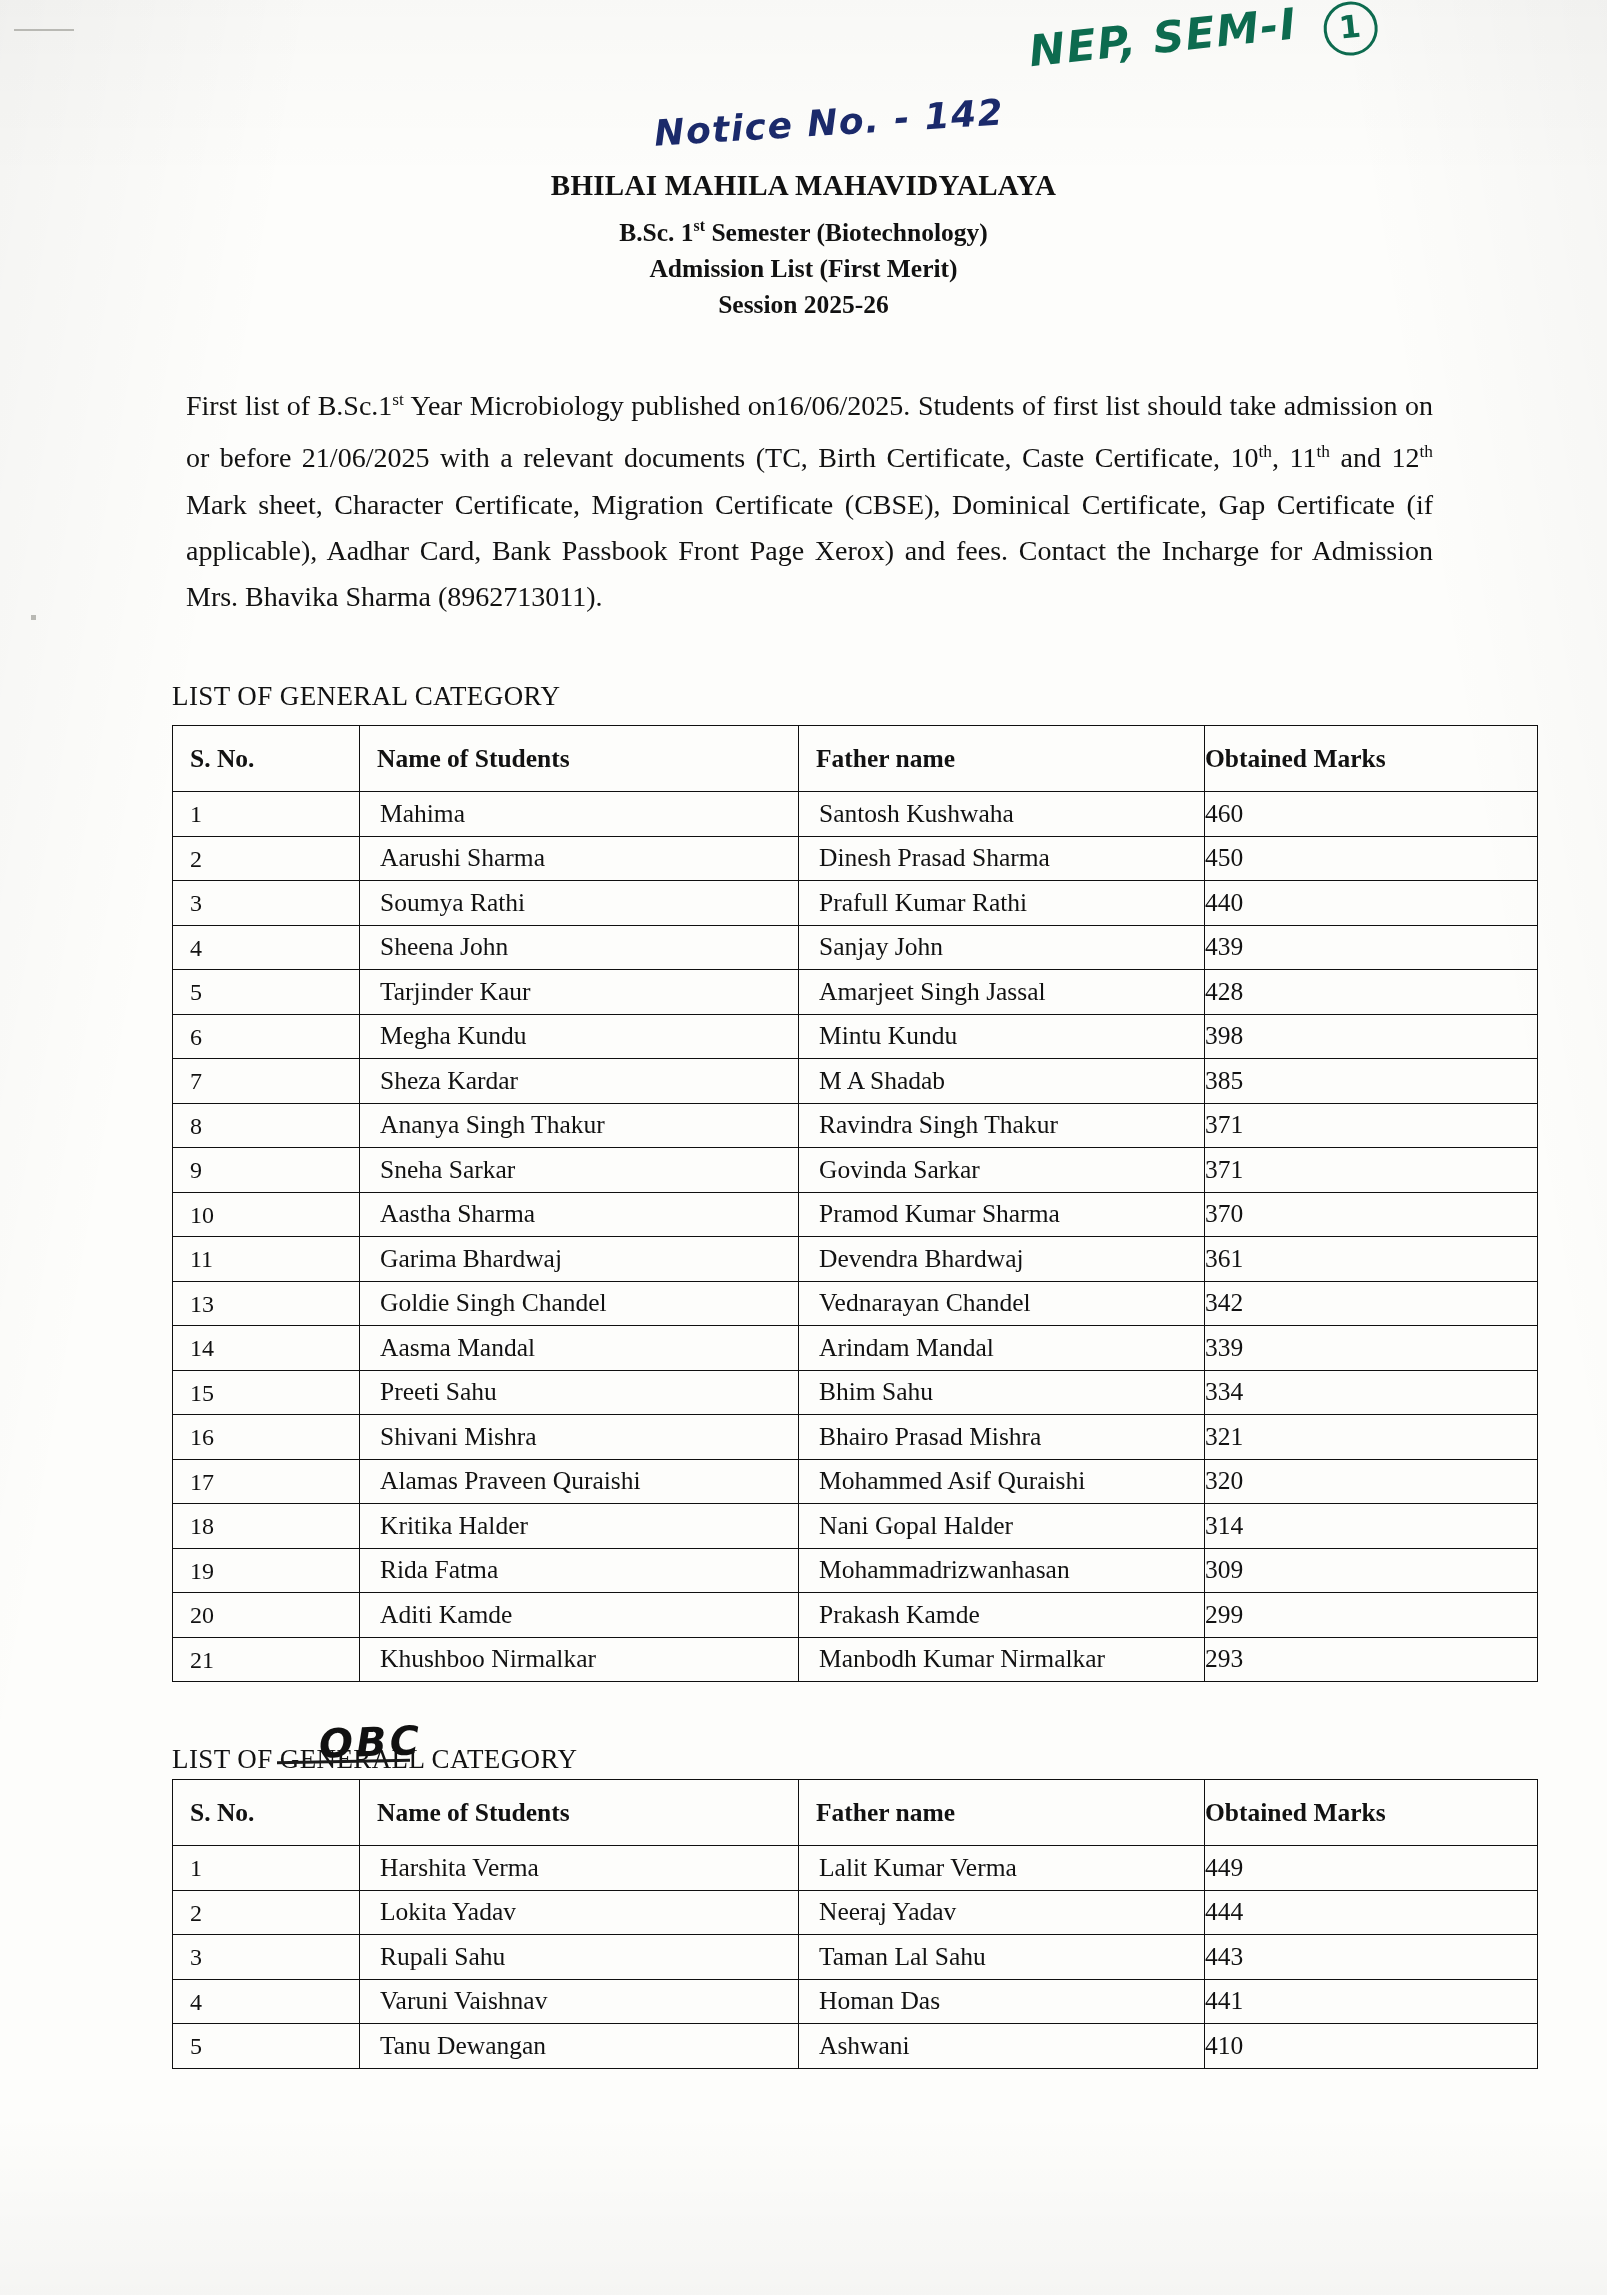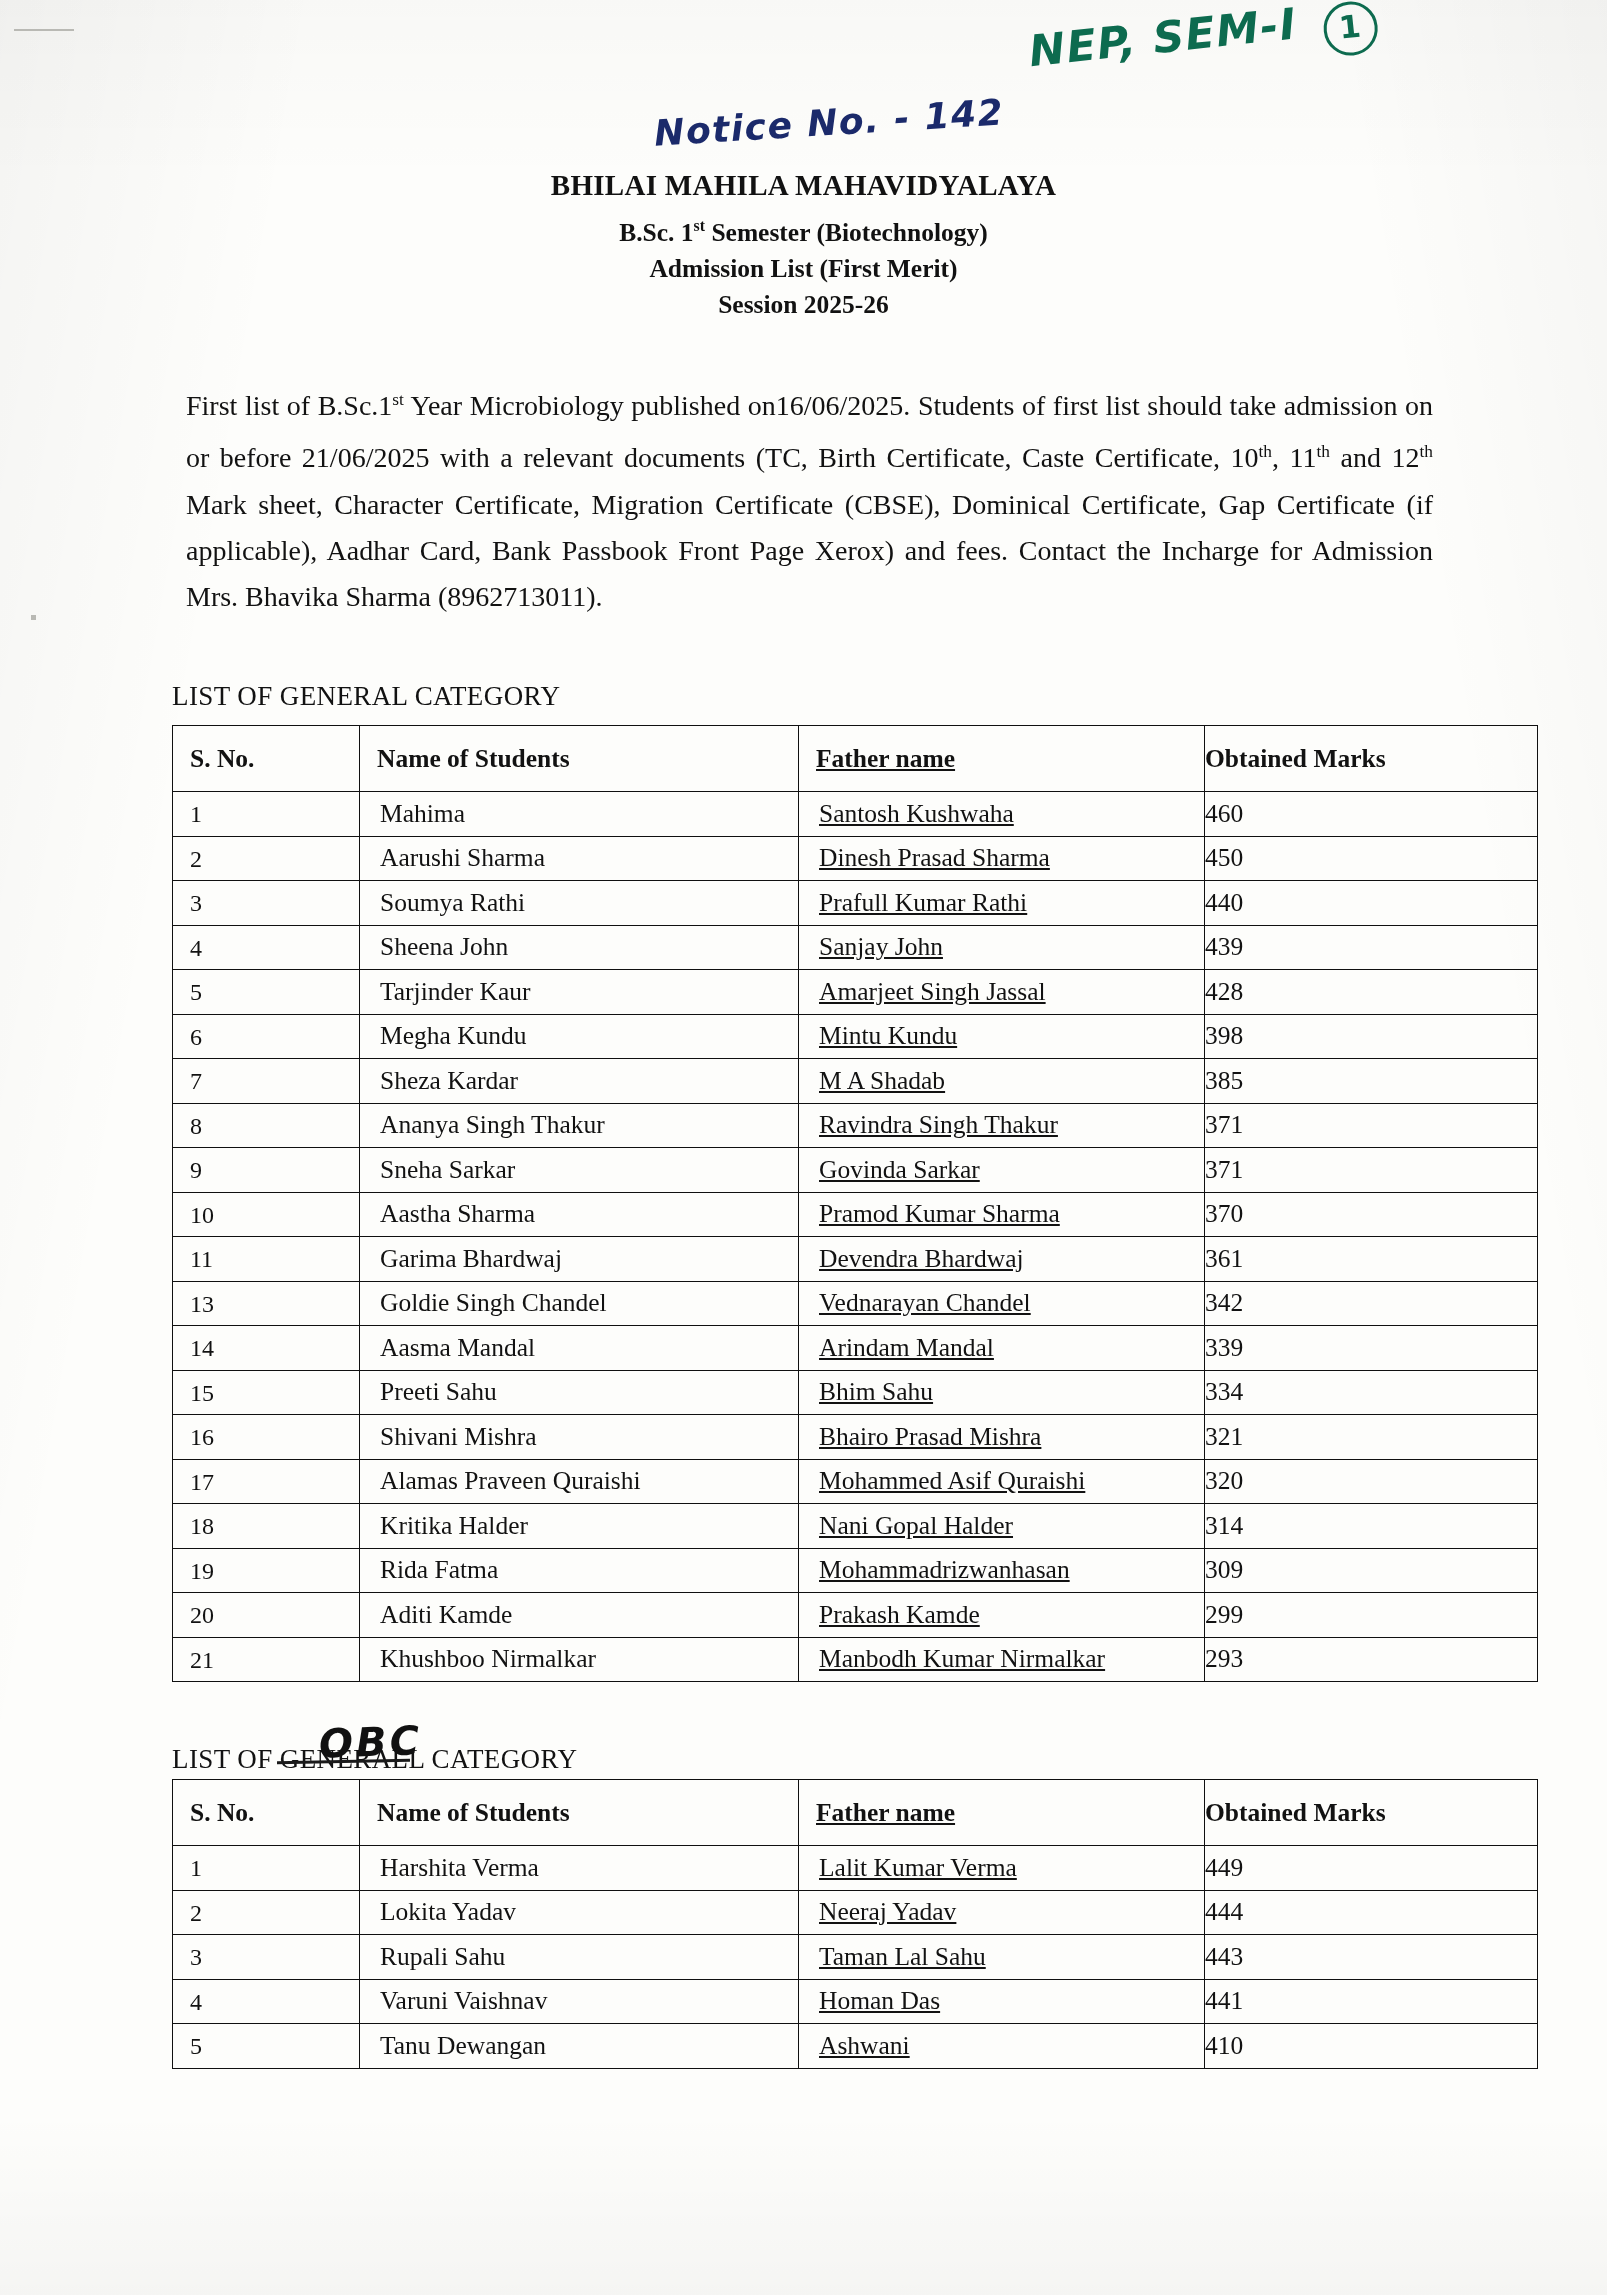--- a/index.html
+++ b/index.html
@@ -156,21 +156,21 @@
     padding: 0;
     vertical-align: middle;
   }
   table.merit th {
     font-weight: 700;
     height: 65px;
   }
   table.merit td { height: 42px; }
   .c-sno   { width: 169px; }
   .c-name  { width: 418px; }
-  .c-father{ width: 385px; text-decoration: underline; }
+  .c-father{ width: 385px; }
   .c-marks { width: 309px; }
 
   .th-sno, .th-name, .th-father { text-align: left; padding-left: 17px !important; }
   .th-marks { text-align: left; }
 
   td.sno {
     text-align: left;
     padding-left: 17px !important;
     font-size: 24px;
     vertical-align: top;

